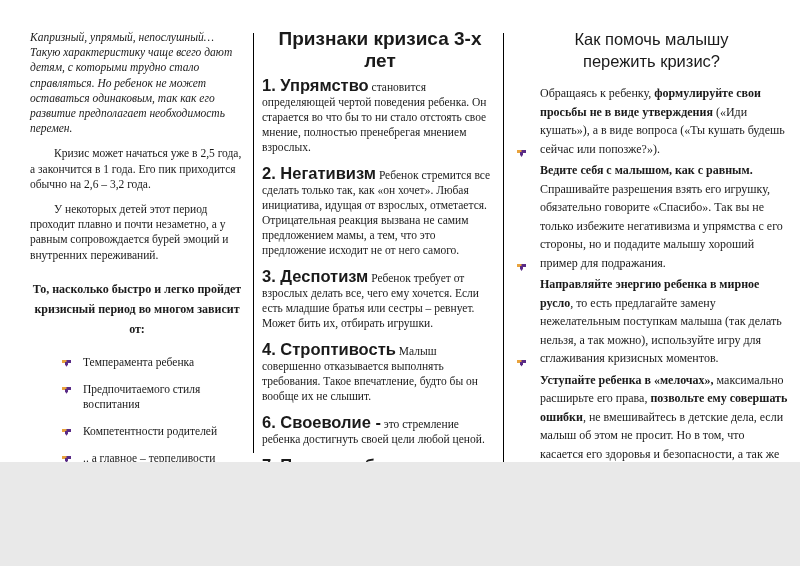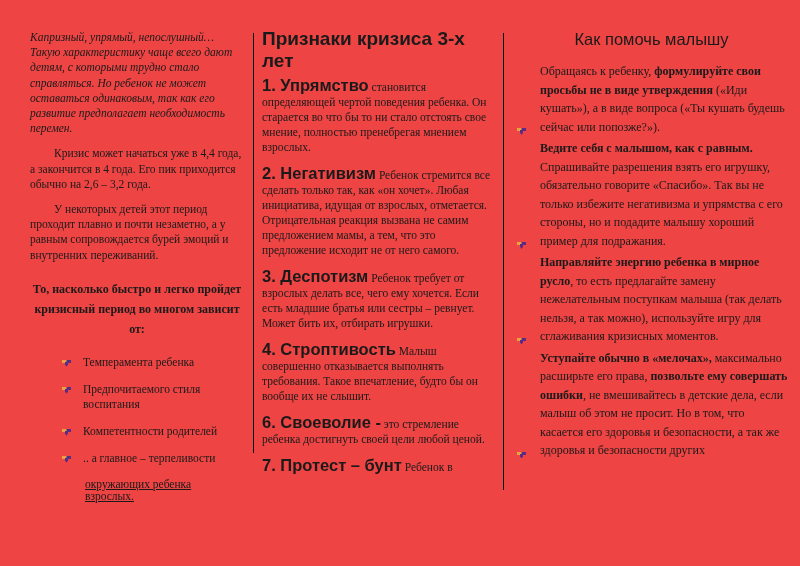--- a/index.html
+++ b/index.html
@@ -1,33 +1,33 @@
 <!DOCTYPE html>
 <html style="--bullet-main: #5a2b86; --bullet-accent: #e8a33d;"><head>
 <meta charset="utf-8">
 <style>
   html,body{margin:0;padding:0;background:#e9e9e9;}
-  .page{position:relative;width:800px;height:566px;background:#ef4444;overflow:hidden;
+  .page{position:relative;width:800px;height:462px;background:#ffffff;overflow:hidden;
         font-family:"Liberation Serif",serif;color:#1a1a1a;}
   .divider{position:absolute;width:1px;background:#000;}
   .divider-1{left:253px;top:33px;height:420px;}
   .divider-2{left:503px;top:33px;height:457px;}
   .col{position:absolute;}
   
   .col1{left:30px;top:30px;width:214px;}
   .intro{font-style:italic;font-size:11.5px;line-height:15.2px;margin:0 0 10px;}
   .para{font-size:11.5px;line-height:15.2px;margin:0 0 10px;text-indent:24px;}
   .depends{font-weight:bold;font-size:12px;line-height:20px;text-align:center;margin:16px 0 16px;}
   .blist{list-style:none;margin:0;padding:0 0 0 32px;}
   .blist-item{display:flex;align-items:flex-start;gap:12px;font-size:11.5px;line-height:15px;margin:0 0 12px;}
   .bcont{font-size:11.5px;margin:2px 12px 0 55px;text-decoration:underline;}
   
   .col2{left:262px;top:28px;width:236px;}
   .title2{font-family:"Liberation Sans",sans-serif;font-weight:bold;font-size:19px;
-          margin:0 0 6px;}
+          text-align:center;margin:0 0 6px;}
   .sign-item{font-size:11.5px;line-height:15px;margin:0 0 11px;}
   .sign-heading{font-family:"Liberation Sans",sans-serif;font-weight:bold;font-size:16.5px;}
   
   .col3{left:513px;top:28px;width:277px;}
   .title3{font-family:"Liberation Sans",sans-serif;font-weight:normal;font-size:16.5px;
           line-height:22px;text-align:center;margin:0 0 12px;}
   .blist3{list-style:none;margin:0;padding:0 0 0 4px;}
   .blist3-item{display:flex;align-items:flex-end;gap:14px;font-size:12px;line-height:18.5px;margin:0 0 3px;}
   .advice-text{flex:1;}
   .bold{font-weight:bold;}
@@ -42,21 +42,21 @@
 </style>
 </head>
 <body>
 
 <div class="page">
   <div class="divider divider-1"></div>
   <div class="divider divider-2"></div>
 
   <div class="col col1">
     <p class="intro">Капризный, упрямый, непослушный… Такую характеристику чаще всего дают детям, с которыми трудно стало справляться. Но ребенок не может оставаться одинаковым, так как его развитие предполагает необходимость перемен.</p>
-    <p class="para">Кризис может начаться уже в 4,4 года, а закончится в 4 года. Его пик приходится обычно на 2,6 – 3,2 года.</p>
+    <p class="para">Кризис может начаться уже в 2,5 года, а закончится в 1 года. Его пик приходится обычно на 2,6 – 3,2 года.</p>
     <p class="para">У некоторых детей этот период проходит плавно и почти незаметно, а у равным сопровождается бурей эмоций и внутренних переживаний.</p>
     <p class="depends">То, насколько быстро и легко пройдет кризисный период во многом зависит от:</p>
     <ul class="blist" id="left-bullets">
         <li class="blist-item">
           <span class="bullet-glyph"></span>
           <span class="bullet-text">Темперамента ребенка</span>
         </li>
         <li class="blist-item">
           <span class="bullet-glyph"></span>
           <span class="bullet-text">Предпочитаемого стиля воспитания</span>
@@ -79,33 +79,33 @@
         <p class="sign-item"><span class="sign-heading">1. Упрямство</span> <span class="sign-body">становится определяющей чертой поведения ребенка. Он старается во что бы то ни стало отстоять свое мнение, полностью пренебрегая мнением взрослых.</span></p>
         <p class="sign-item"><span class="sign-heading">2. Негативизм</span> <span class="sign-body">Ребенок стремится все сделать только так, как «он хочет». Любая инициатива, идущая от взрослых, отметается. Отрицательная реакция вызвана не самим предложением мамы, а тем, что это предложение исходит не от него самого.</span></p>
         <p class="sign-item"><span class="sign-heading">3. Деспотизм</span> <span class="sign-body">Ребенок требует от взрослых делать все, чего ему хочется. Если есть младшие братья или сестры – ревнует. Может бить их, отбирать игрушки.</span></p>
         <p class="sign-item"><span class="sign-heading">4. Строптивость</span> <span class="sign-body">Малыш совершенно отказывается выполнять требования. Такое впечатление, будто бы он вообще их не слышит.</span></p>
         <p class="sign-item"><span class="sign-heading">6. Своеволие -</span> <span class="sign-body">это стремление ребенка достигнуть своей цели любой ценой.</span></p>
         <p class="sign-item"><span class="sign-heading">7. Протест – бунт</span> <span class="sign-body">Ребенок в</span></p>
       </div>
   </div>
 
   <div class="col col3">
-    <h2 class="title3"><span>Как помочь малышу</span><br></h2>
+    <h2 class="title3"><span>Как помочь малышу</span><br><span>пережить кризис?</span></h2>
     <ul class="blist3" id="right-bullets">
         <li class="blist3-item">
           <span class="bullet-glyph"></span>
           <span class="advice-text"><span>Обращаясь к ребенку, </span><span class="bold">формулируйте свои просьбы не в виде утверждения</span><span> («Иди кушать»), а в виде вопроса («Ты кушать будешь сейчас или попозже?»).</span></span>
         </li>
         <li class="blist3-item">
           <span class="bullet-glyph"></span>
           <span class="advice-text"><span class="bold">Ведите себя с малышом, как с равным.</span><span> Спрашивайте разрешения взять его игрушку, обязательно говорите «Спасибо». Так вы не только избежите негативизма и упрямства с его стороны, но и подадите малышу хороший пример для подражания.</span></span>
         </li>
         <li class="blist3-item">
           <span class="bullet-glyph"></span>
           <span class="advice-text"><span class="bold">Направляйте энергию ребенка в мирное русло</span><span>, то есть предлагайте замену нежелательным поступкам малыша (так делать нельзя, а так можно), используйте игру для сглаживания кризисных моментов.</span></span>
         </li>
         <li class="blist3-item">
           <span class="bullet-glyph"></span>
-          <span class="advice-text"><span class="bold">Уступайте обычно в «мелочах»,</span><span> максимально расширьте его права, </span><span class="bold">позвольте ему совершать ошибки</span><span>, не вмешивайтесь в детские дела, если малыш об этом не просит. Но в том, что касается его здоровья и безопасности, а так же здоровья и безопасности других</span></span>
+          <span class="advice-text"><span class="bold">Уступайте ребенка в «мелочах»,</span><span> максимально расширьте его права, </span><span class="bold">позвольте ему совершать ошибки</span><span>, не вмешивайтесь в детские дела, если малыш об этом не просит. Но в том, что касается его здоровья и безопасности, а так же здоровья и безопасности других</span></span>
         </li>
       </ul>
   </div>
 </div>
 
 </body></html>

